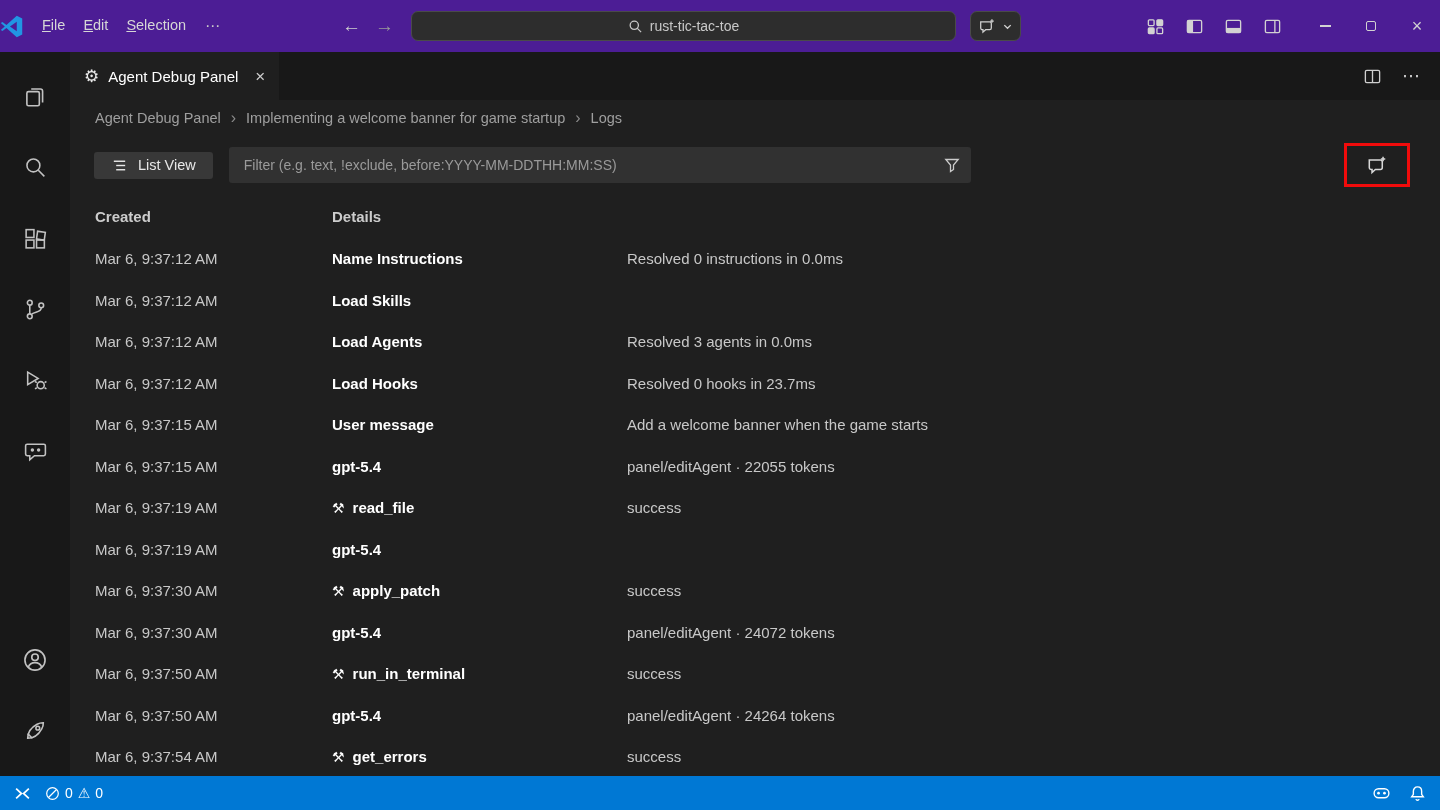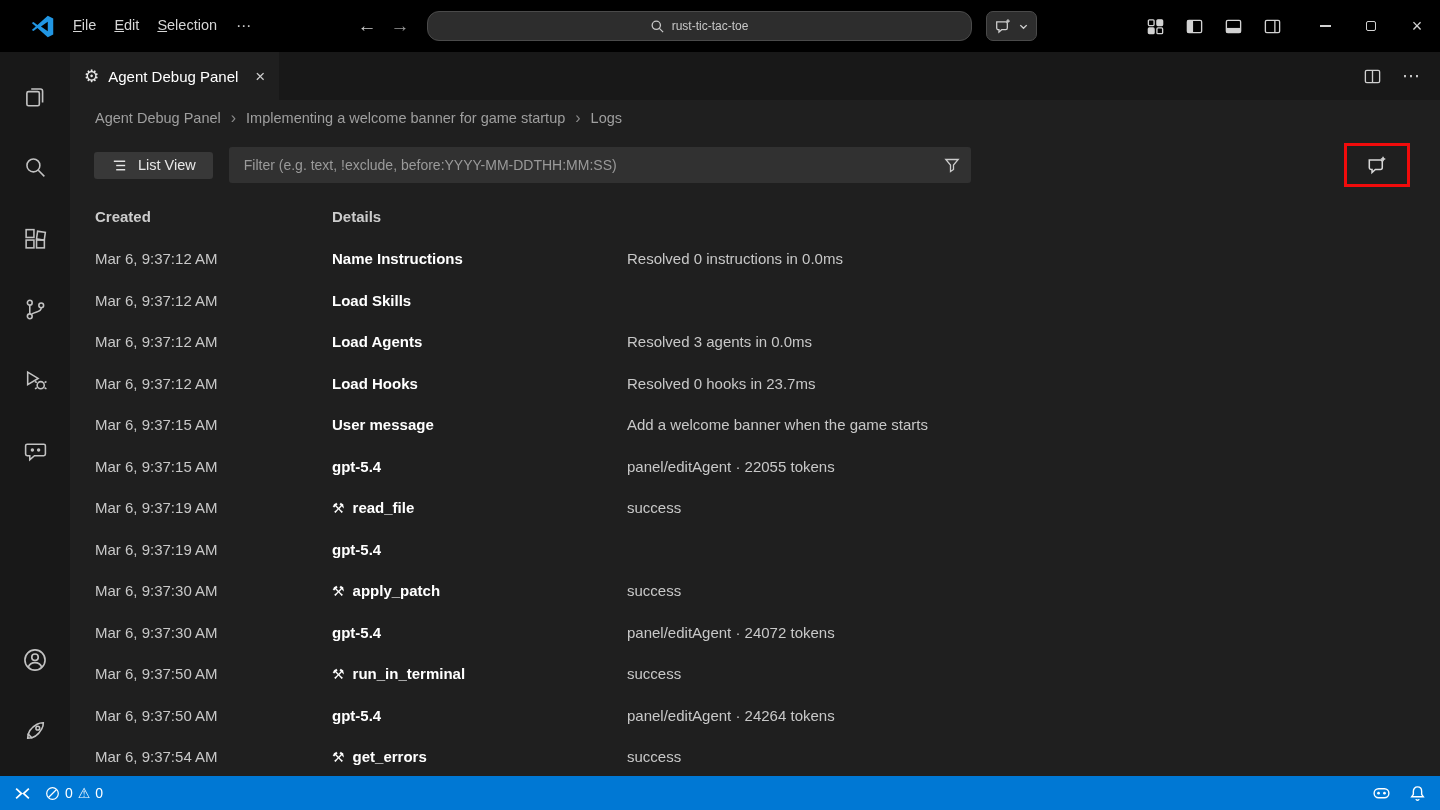--- a/index.html
+++ b/index.html
@@ -1,31 +1,31 @@
 <!DOCTYPE html>
 <html><head>
 <meta charset="utf-8">
 <style>
   * { box-sizing: border-box; }
   html,body { margin:0; padding:0; background:#1f1f1f; }
   body { font-family:"Liberation Sans","DejaVu Sans",sans-serif; }
   .window { width:1440px; height:810px; position:relative; overflow:hidden; background:#1f1f1f; display:flex; flex-direction:column; }
 
   
-  .titlebar { height:52px; background:#000000; display:flex; align-items:center; padding-left:31px; flex:0 0 auto; }
+  .titlebar { height:52px; background:#4c1d95; display:flex; align-items:center; padding-left:0; flex:0 0 auto; }
   .vscode-logo { display:flex; align-items:center; margin-right:10px; }
   .menus { display:flex; color:#d6d6d6; font-size:14.5px; }
   .menu-item { display:inline-block; padding:5px 9px; border-radius:5px; cursor:default; }
   .menu-item::first-letter { text-decoration:underline; }
   .menu-ellipsis { color:#c9c9c9; padding:5px 10px; font-size:15px; }
   .tb-spacer { flex:1; }
   .nav-arrow { font-size:19px; margin:0 7px; }
   .nav-back { color:#cfcfcf; }
   .nav-forward { color:#9b9b9b; }
-  .cmd-center { width:545px; height:30px; margin-left:10px; background:#2d2d2d; border:1px solid#4a4a4a; border-radius:12px; display:flex; align-items:center; justify-content:center; gap:7px; color:#c8c8c8; font-size:12px;text-align:center; }
+  .cmd-center { width:545px; height:30px; margin-left:10px; background:#2d2d2d; border:1px solid#4a4a4a; border-radius:7px; display:flex; align-items:center; justify-content:center; gap:7px; color:#c8c8c8; font-size:14px;text-align:center; }
   .chat-group { display:flex; align-items:center; height:30px; margin-left:14px; background:#2d2d2d; border:1px solid #4a4a4a; border-radius:7px; padding:0 7px; color:#d0d0d0; gap:6px; }
   .layout-icons { display:flex; gap:20px; margin:0 20px; color:#d2d2d2; align-items:center; }
   .win-controls { display:flex; height:52px; }
   .win-btn { width:46px; display:flex; align-items:center; justify-content:center; color:#d2d2d2; }
   .minimize-glyph { width:11px; height:1.5px; background:#d2d2d2; }
   .maximize-glyph { width:10px; height:10px; border:1.3px solid #d2d2d2; border-radius:2px; }
   .close-glyph { font-size:18px; line-height:1; }
 
   
   .main { flex:1; display:flex; min-height:0; }

